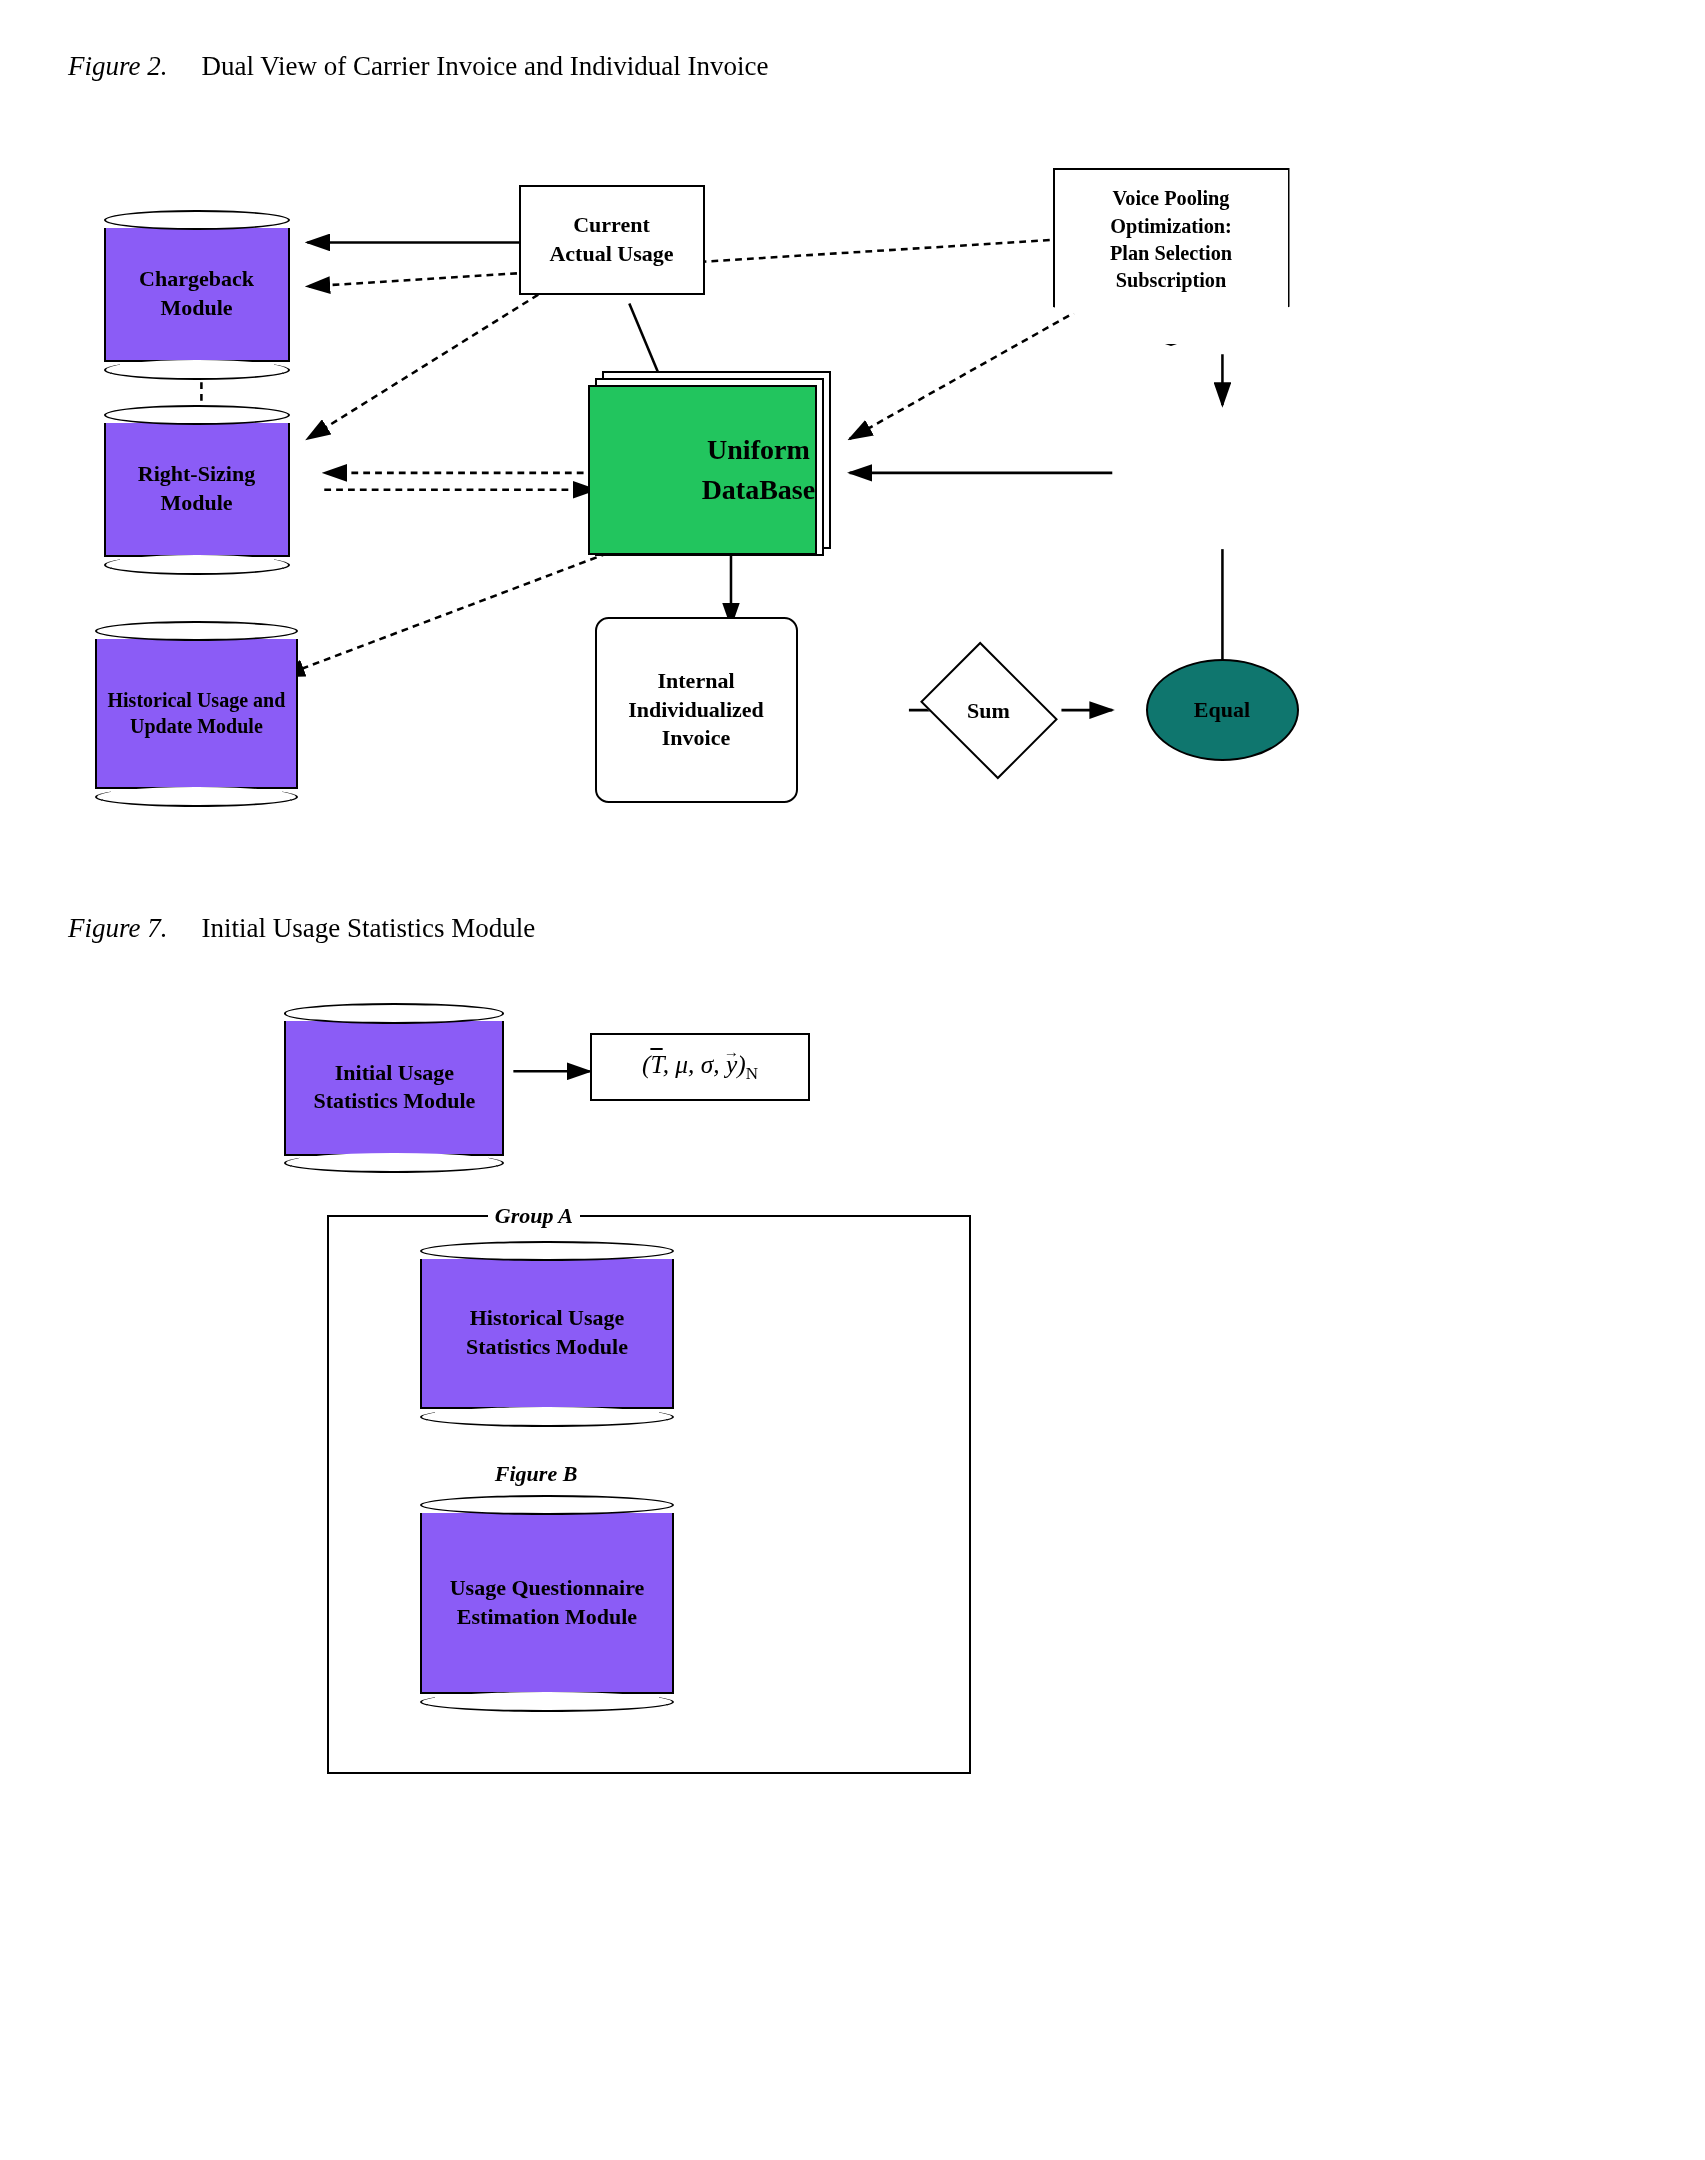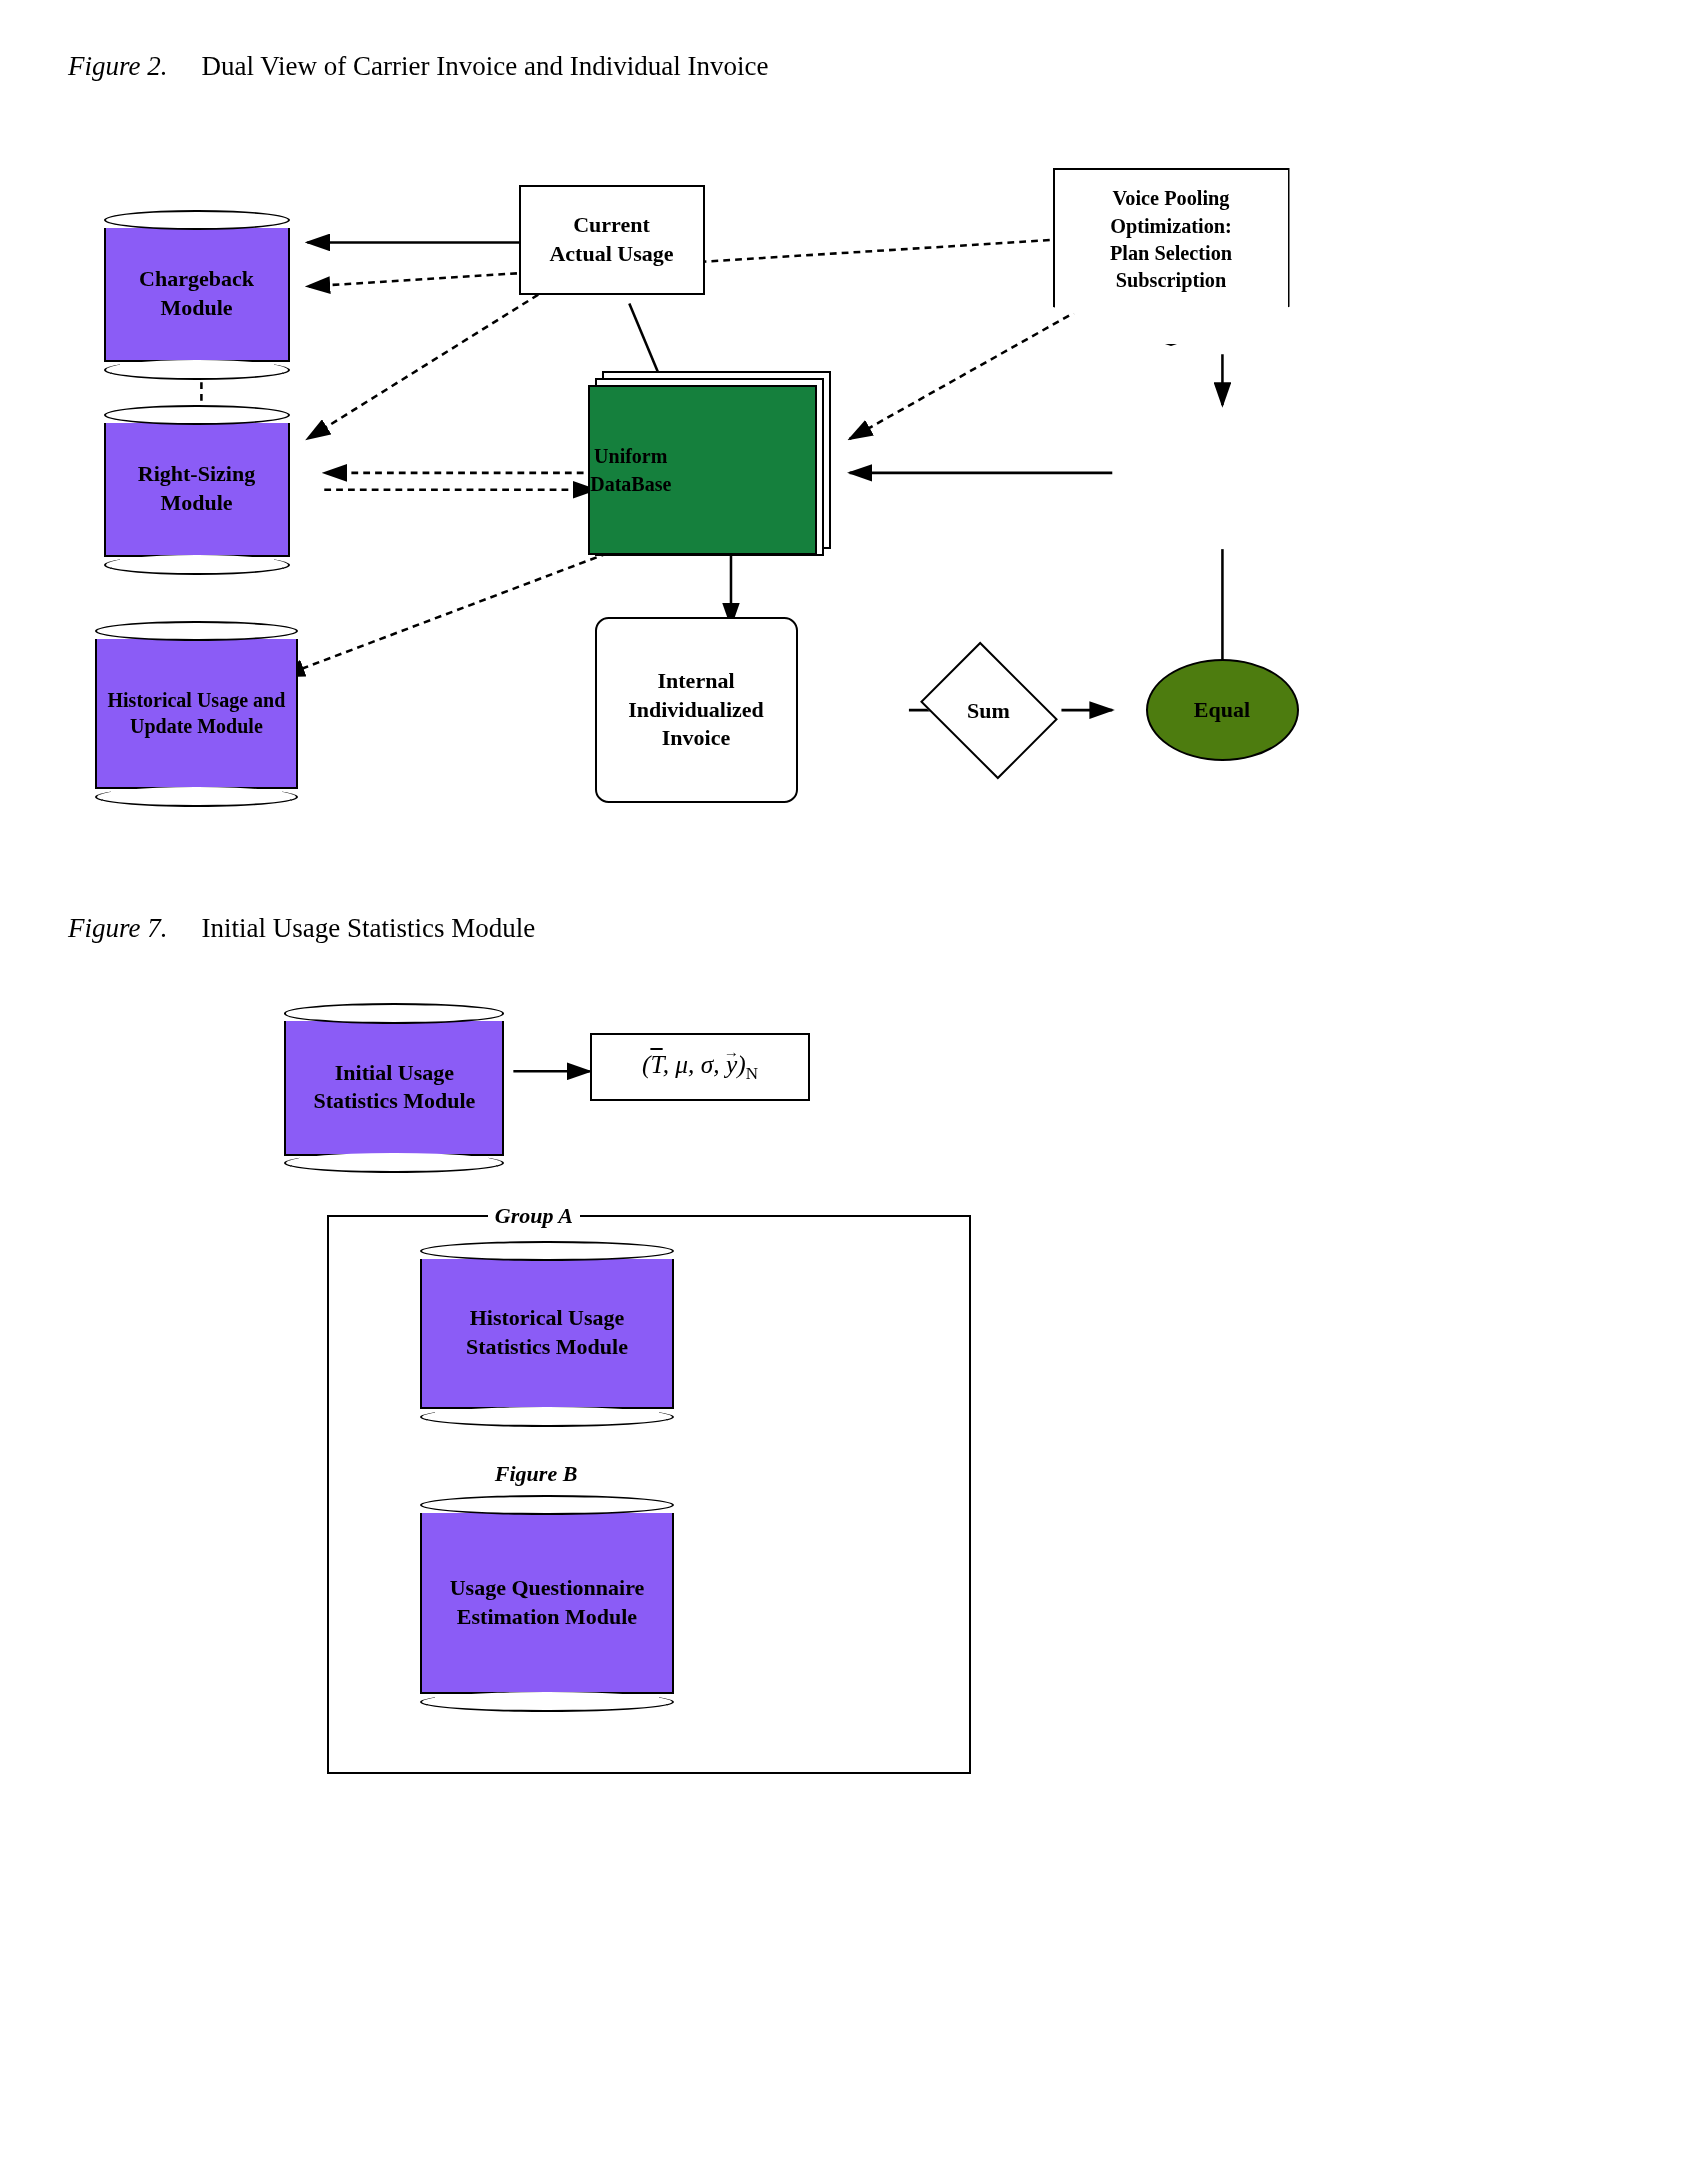--- a/index.html
+++ b/index.html
@@ -116,21 +116,21 @@
       justify-content: center;
       text-align: center;
       font-size: 22px;
       font-weight: bold;
     }
 
     
     .ellipse {
       border: 2.5px solid #000;
       border-radius: 50%;
-      background: #4d7c0f;
+      background: #0f766e;
     }
 
     
     .arrows-svg {
       position: absolute;
       top: 0;
       left: 0;
       width: 100%;
       height: 100%;
       pointer-events: none;
@@ -244,21 +244,21 @@
         <span>Right-Sizing<br>Module</span>
       </div>
     <div class="cyl-bottom"></div>
   </div>
 
   <div style="position:absolute; left:517px; top:254px; width:254px; height:195px;">
 
     <div style="position:absolute; left:15.3px; top:0px; width:229px; height:178px; border:2.5px solid #000; background:#fff;"></div>
     <div style="position:absolute; left:8.5px; top:6.8px; width:229px; height:178px; border:2.5px solid #000; background:#fff;"></div>
 
-    <div style="position:absolute; left:1.7px; top:13.6px; width:229px; height:170px; border:2.5px solid #000; background:#15803d; display:flex; align-items:center; justify-content:flex-start; text-align:center; font-size:20px; font-weight:bold; line-height:1.4;">
+    <div style="position:absolute; left:1.7px; top:13.6px; width:229px; height:170px; border:2.5px solid #000; background:#22c55e; display:flex; align-items:center; justify-content:flex-end; text-align:center; font-size:28px; font-weight:bold; line-height:1.4;">
       <span>Uniform<br>DataBase</span>
     </div>
   </div>
 
 
   <div class="cylinder shape" style="left:25.4px; top:504px; width:203px; height:186px;">
     <div class="cyl-top"></div>
     <div class="cyl-body" style="padding:6.8px 10.2px;">
         <span style="font-size:20px;">Historical Usage and<br>Update Module</span>
       </div>

